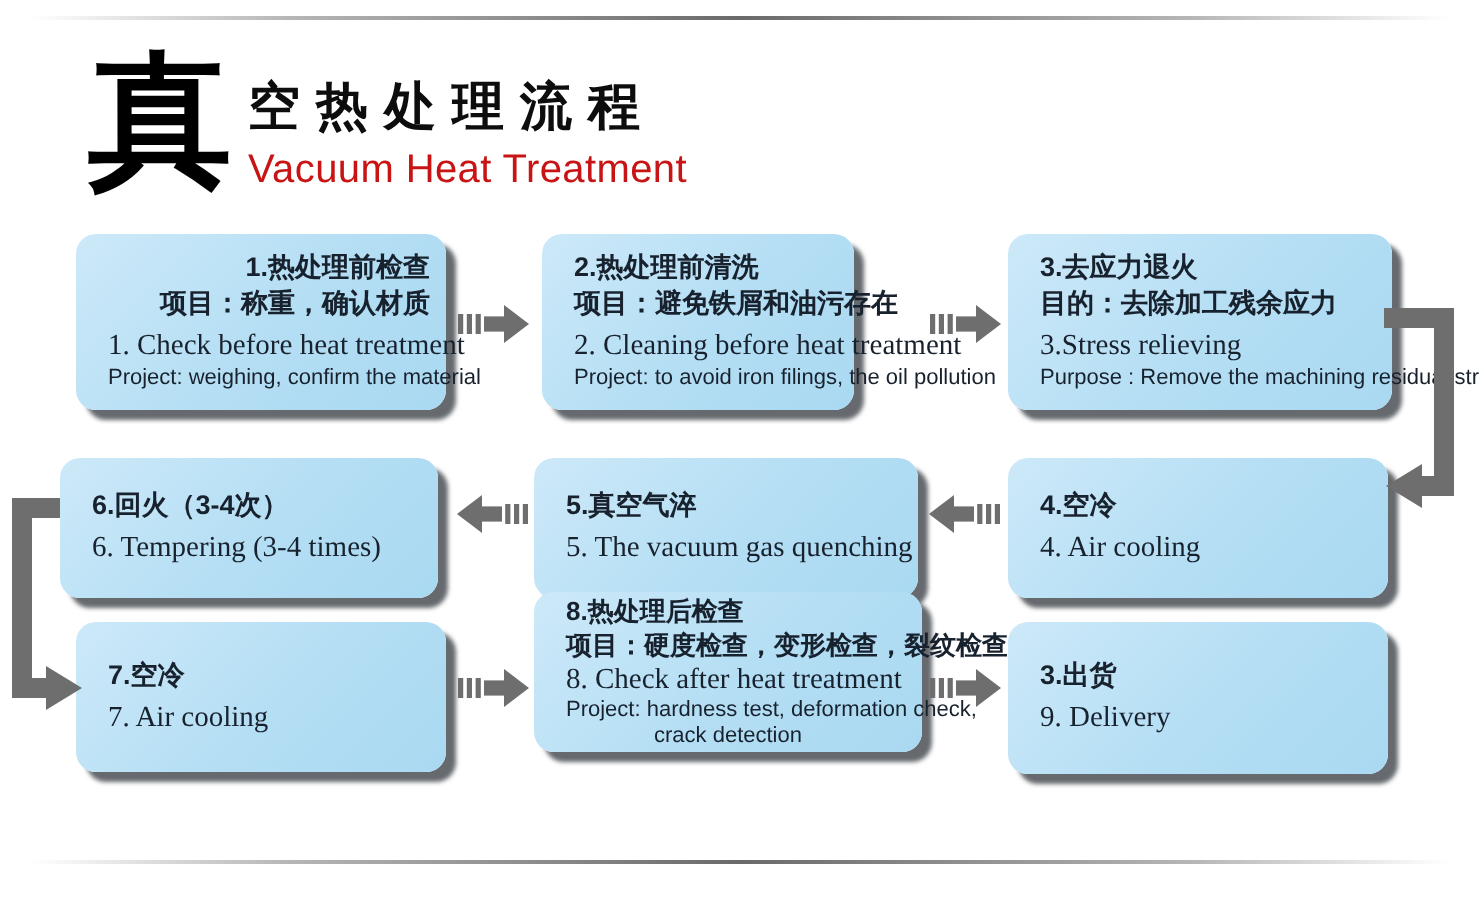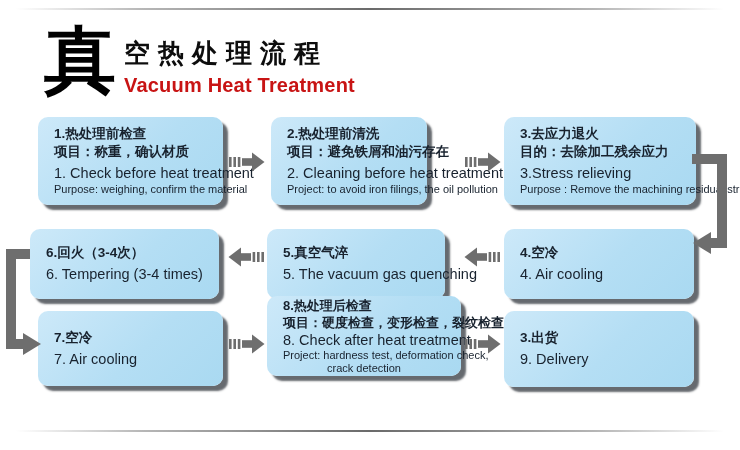--- a/index.html
+++ b/index.html
@@ -15,43 +15,43 @@
   .hr-top { top:8px; }
   .hr-bottom { top:430px; }
 
   .title-wrap { position:absolute; left:44px; top:24px; display:flex; align-items:flex-start; }
   .dropcap {
     font-size:72px; line-height:1.0; font-weight:bold; color:#000;
     font-family:"DejaVu Sans","Liberation Sans",sans-serif;
   }
   .title-right { margin-left:8px; padding-top:12px; }
   .title-cn { font-size:26px; font-weight:bold; letter-spacing:8px; color:#0d0d0d; white-space:nowrap; }
-  .title-en { font-size:20px; font-weight:bold; color:#c81414; margin-top:3px; letter-spacing:0.2px; }
+  .title-en { font-size:20px; font-weight:normal; color:#c81414; margin-top:3px; letter-spacing:0.2px; }
 
   .box {
     position:absolute; box-sizing:border-box;
     background:linear-gradient(135deg,#cde9f9 0%,#b4def4 55%,#a9d9f1 100%);
     border-radius:10px;
     box-shadow:5px 5px 2px rgba(75,80,86,0.85);
     display:flex; flex-direction:column; justify-content:center;
     padding:5px 8px 5px 16px;
   }
   .cn  { font-weight:bold; font-size:13.5px; color:#18222e; line-height:18px; white-space:nowrap; }
-  .enm { font-size:14.5px; color:#18222e; line-height:20px; margin-top:2px; white-space:nowrap; }
+  .enm { font-size:14.5px; color:#18222e; line-height:20px; margin-top:2px; white-space:nowrap;font-family:Liberation Serif, serif; }
   .end { font-size:11px;  color:#18222e; line-height:13.5px; white-space:nowrap; }
   .end2 { padding-left:44px; }
   .b8 .cn  { line-height:16.5px; font-size:13px; }
   .b8 .enm { line-height:18px; margin-top:0; }
   .b8 .end { line-height:12.5px; }
 
-  .b1 { left:38px;  top:117px; width:185px; height:88px; }
+  .b1 { left:38px;  top:117px; width:185px; height:88px;text-align:right; }
   .b2 { left:271px; top:117px; width:156px; height:88px; }
   .b3 { left:504px; top:117px; width:192px; height:88px; }
   .b6 { left:30px;  top:229px; width:189px; height:70px; }
-  .b5 { left:267px; top:229px; width:178px; height:70px; }
+  .b5 { left:267px; top:229px; width:192px; height:70px; }
   .b4 { left:504px; top:229px; width:190px; height:70px; }
   .b7 { left:38px;  top:311px; width:185px; height:75px; }
   .b8 { left:267px; top:296px; width:194px; height:80px; }
   .b9 { left:504px; top:311px; width:190px; height:76px; }
 
   .fa { position:absolute; width:36px; height:20px; }
   .fa svg { display:block; }
   .flip svg { transform:scaleX(-1); }
   .a12 { left:229px; top:152px; }
   .a23 { left:465px; top:152px; }
@@ -75,21 +75,21 @@
     <div class="title-right">
       <div class="title-cn">空热处理流程</div>
       <div class="title-en">Vacuum Heat Treatment</div>
     </div>
   </div>
 
   <div class="box b1">
     <div class="cn">1.热处理前检查</div>
     <div class="cn">项目：称重，确认材质</div>
     <div class="enm">1. Check before heat treatment</div>
-    <div class="end">Purpose: weighing, confirm the material</div>
+    <div class="end">Project: weighing, confirm the material</div>
   </div>
   <div class="box b2">
     <div class="cn">2.热处理前清洗</div>
     <div class="cn">项目：避免铁屑和油污存在</div>
     <div class="enm">2. Cleaning before heat treatment</div>
     <div class="end">Project: to avoid iron filings, the oil pollution</div>
   </div>
   <div class="box b3">
     <div class="cn">3.去应力退火</div>
     <div class="cn">目的：去除加工残余应力</div>

